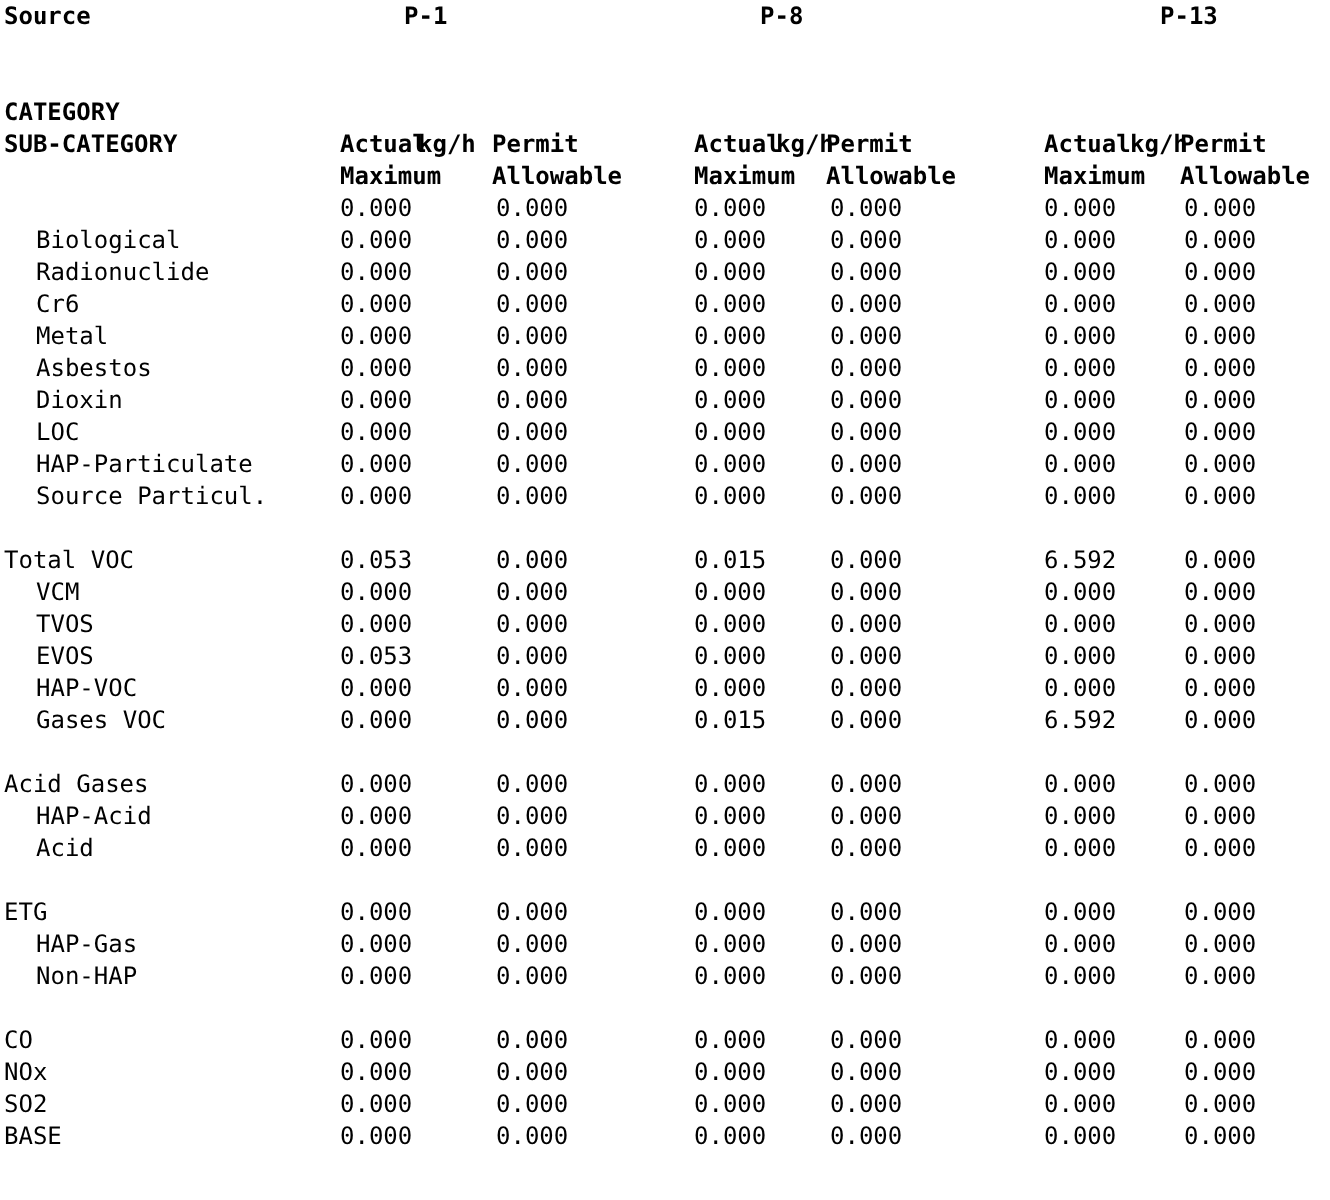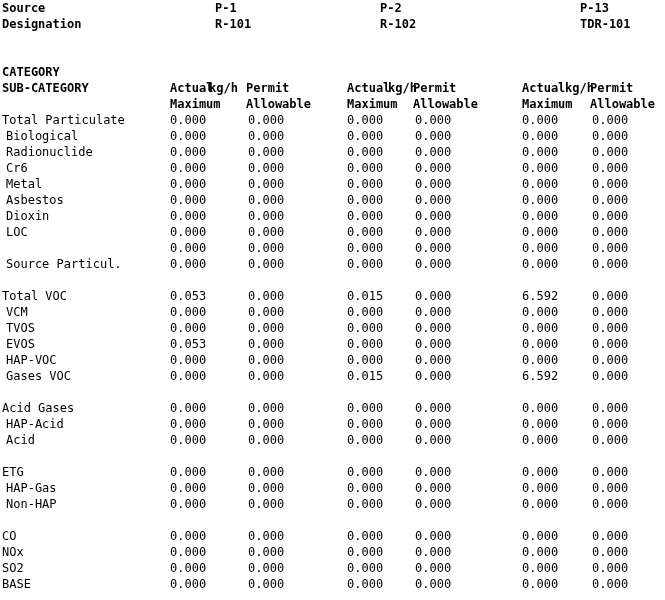--- a/index.html
+++ b/index.html
@@ -33,21 +33,21 @@
     white-space: pre;
   }
   .row.blank { height: 16px; }
 
   .cat {
     position: absolute;
     left: 2px;
     top: 0;
     white-space: pre;
   }
-  .cat.sub { left: 6px; }
+  .cat.sub { left: 18px; }
 
   
   .val {
     position: absolute;
     top: 0;
     width: 52px;
     text-align: left;
     white-space: pre;
   }
   .c0 { left: 170px; }
@@ -68,21 +68,21 @@
   .hdr-label {
     position: absolute;
     left: 2px;
     top: 0;
   }
   .src-name {
     position: absolute;
     top: 0;
     white-space: pre;
   }
-  .s0 { left: 215px; }
+  .s0 { left: 202px; }
   .s1 { left: 380px; }
   .s2 { left: 580px; }
 
   .unit {
     position: absolute;
     top: 0;
     white-space: pre;
     margin-top: 32px;
   }
   .u0 { left: 209px; }
@@ -105,30 +105,24 @@
 </head>
 <body>
 
 <div id="report">
 
   <div>
 
     <div class="hdr-row">
       <span class="hdr-label">Source</span>
       <span class="src-name s0">P-1</span>
-      <span class="src-name s1">P-2</span>
+      <span class="src-name s1">P-8</span>
       <span class="src-name s2">P-13</span>
     </div>
 
-    <div class="hdr-row">
-      <span class="hdr-label">Designation</span>
-      <span class="src-name s0">R-101</span>
-      <span class="src-name s1">R-102</span>
-      <span class="src-name s2">TDR-101</span>
-    </div>
 
     <div class="spacer-16"></div>
 
     <div class="hdr-row">
       <span class="unit u0">kg/h</span>
       <span class="unit u1">kg/h</span>
       <span class="unit u2">kg/h</span>
     </div>
 
     <div class="hdr-row">
@@ -149,29 +143,29 @@
       <span class="colhdr h3">Allowable</span>
       <span class="colhdr h4">Maximum</span>
       <span class="colhdr h5">Allowable</span>
     </div>
 
   </div>
 
   <div class="spacer-16"></div>
 
   <div id="report-body">
-      <div class="row"><span class="cat">Total Particulate</span><span class="val c0">0.000</span><span class="val c1">0.000</span><span class="val c2">0.000</span><span class="val c3">0.000</span><span class="val c4">0.000</span><span class="val c5">0.000</span></div>
+      <div class="row"><span class="val c0">0.000</span><span class="val c1">0.000</span><span class="val c2">0.000</span><span class="val c3">0.000</span><span class="val c4">0.000</span><span class="val c5">0.000</span></div>
       <div class="row"><span class="cat sub">Biological</span><span class="val c0">0.000</span><span class="val c1">0.000</span><span class="val c2">0.000</span><span class="val c3">0.000</span><span class="val c4">0.000</span><span class="val c5">0.000</span></div>
       <div class="row"><span class="cat sub">Radionuclide</span><span class="val c0">0.000</span><span class="val c1">0.000</span><span class="val c2">0.000</span><span class="val c3">0.000</span><span class="val c4">0.000</span><span class="val c5">0.000</span></div>
       <div class="row"><span class="cat sub">Cr6</span><span class="val c0">0.000</span><span class="val c1">0.000</span><span class="val c2">0.000</span><span class="val c3">0.000</span><span class="val c4">0.000</span><span class="val c5">0.000</span></div>
       <div class="row"><span class="cat sub">Metal</span><span class="val c0">0.000</span><span class="val c1">0.000</span><span class="val c2">0.000</span><span class="val c3">0.000</span><span class="val c4">0.000</span><span class="val c5">0.000</span></div>
       <div class="row"><span class="cat sub">Asbestos</span><span class="val c0">0.000</span><span class="val c1">0.000</span><span class="val c2">0.000</span><span class="val c3">0.000</span><span class="val c4">0.000</span><span class="val c5">0.000</span></div>
       <div class="row"><span class="cat sub">Dioxin</span><span class="val c0">0.000</span><span class="val c1">0.000</span><span class="val c2">0.000</span><span class="val c3">0.000</span><span class="val c4">0.000</span><span class="val c5">0.000</span></div>
       <div class="row"><span class="cat sub">LOC</span><span class="val c0">0.000</span><span class="val c1">0.000</span><span class="val c2">0.000</span><span class="val c3">0.000</span><span class="val c4">0.000</span><span class="val c5">0.000</span></div>
-      <div class="row"><span class="val c0">0.000</span><span class="val c1">0.000</span><span class="val c2">0.000</span><span class="val c3">0.000</span><span class="val c4">0.000</span><span class="val c5">0.000</span></div>
+      <div class="row"><span class="cat sub">HAP-Particulate</span><span class="val c0">0.000</span><span class="val c1">0.000</span><span class="val c2">0.000</span><span class="val c3">0.000</span><span class="val c4">0.000</span><span class="val c5">0.000</span></div>
       <div class="row"><span class="cat sub">Source Particul.</span><span class="val c0">0.000</span><span class="val c1">0.000</span><span class="val c2">0.000</span><span class="val c3">0.000</span><span class="val c4">0.000</span><span class="val c5">0.000</span></div>
       <div class="row blank"></div>
       <div class="row"><span class="cat">Total VOC</span><span class="val c0">0.053</span><span class="val c1">0.000</span><span class="val c2">0.015</span><span class="val c3">0.000</span><span class="val c4">6.592</span><span class="val c5">0.000</span></div>
       <div class="row"><span class="cat sub">VCM</span><span class="val c0">0.000</span><span class="val c1">0.000</span><span class="val c2">0.000</span><span class="val c3">0.000</span><span class="val c4">0.000</span><span class="val c5">0.000</span></div>
       <div class="row"><span class="cat sub">TVOS</span><span class="val c0">0.000</span><span class="val c1">0.000</span><span class="val c2">0.000</span><span class="val c3">0.000</span><span class="val c4">0.000</span><span class="val c5">0.000</span></div>
       <div class="row"><span class="cat sub">EVOS</span><span class="val c0">0.053</span><span class="val c1">0.000</span><span class="val c2">0.000</span><span class="val c3">0.000</span><span class="val c4">0.000</span><span class="val c5">0.000</span></div>
       <div class="row"><span class="cat sub">HAP-VOC</span><span class="val c0">0.000</span><span class="val c1">0.000</span><span class="val c2">0.000</span><span class="val c3">0.000</span><span class="val c4">0.000</span><span class="val c5">0.000</span></div>
       <div class="row"><span class="cat sub">Gases VOC</span><span class="val c0">0.000</span><span class="val c1">0.000</span><span class="val c2">0.015</span><span class="val c3">0.000</span><span class="val c4">6.592</span><span class="val c5">0.000</span></div>
       <div class="row blank"></div>
       <div class="row"><span class="cat">Acid Gases</span><span class="val c0">0.000</span><span class="val c1">0.000</span><span class="val c2">0.000</span><span class="val c3">0.000</span><span class="val c4">0.000</span><span class="val c5">0.000</span></div>

